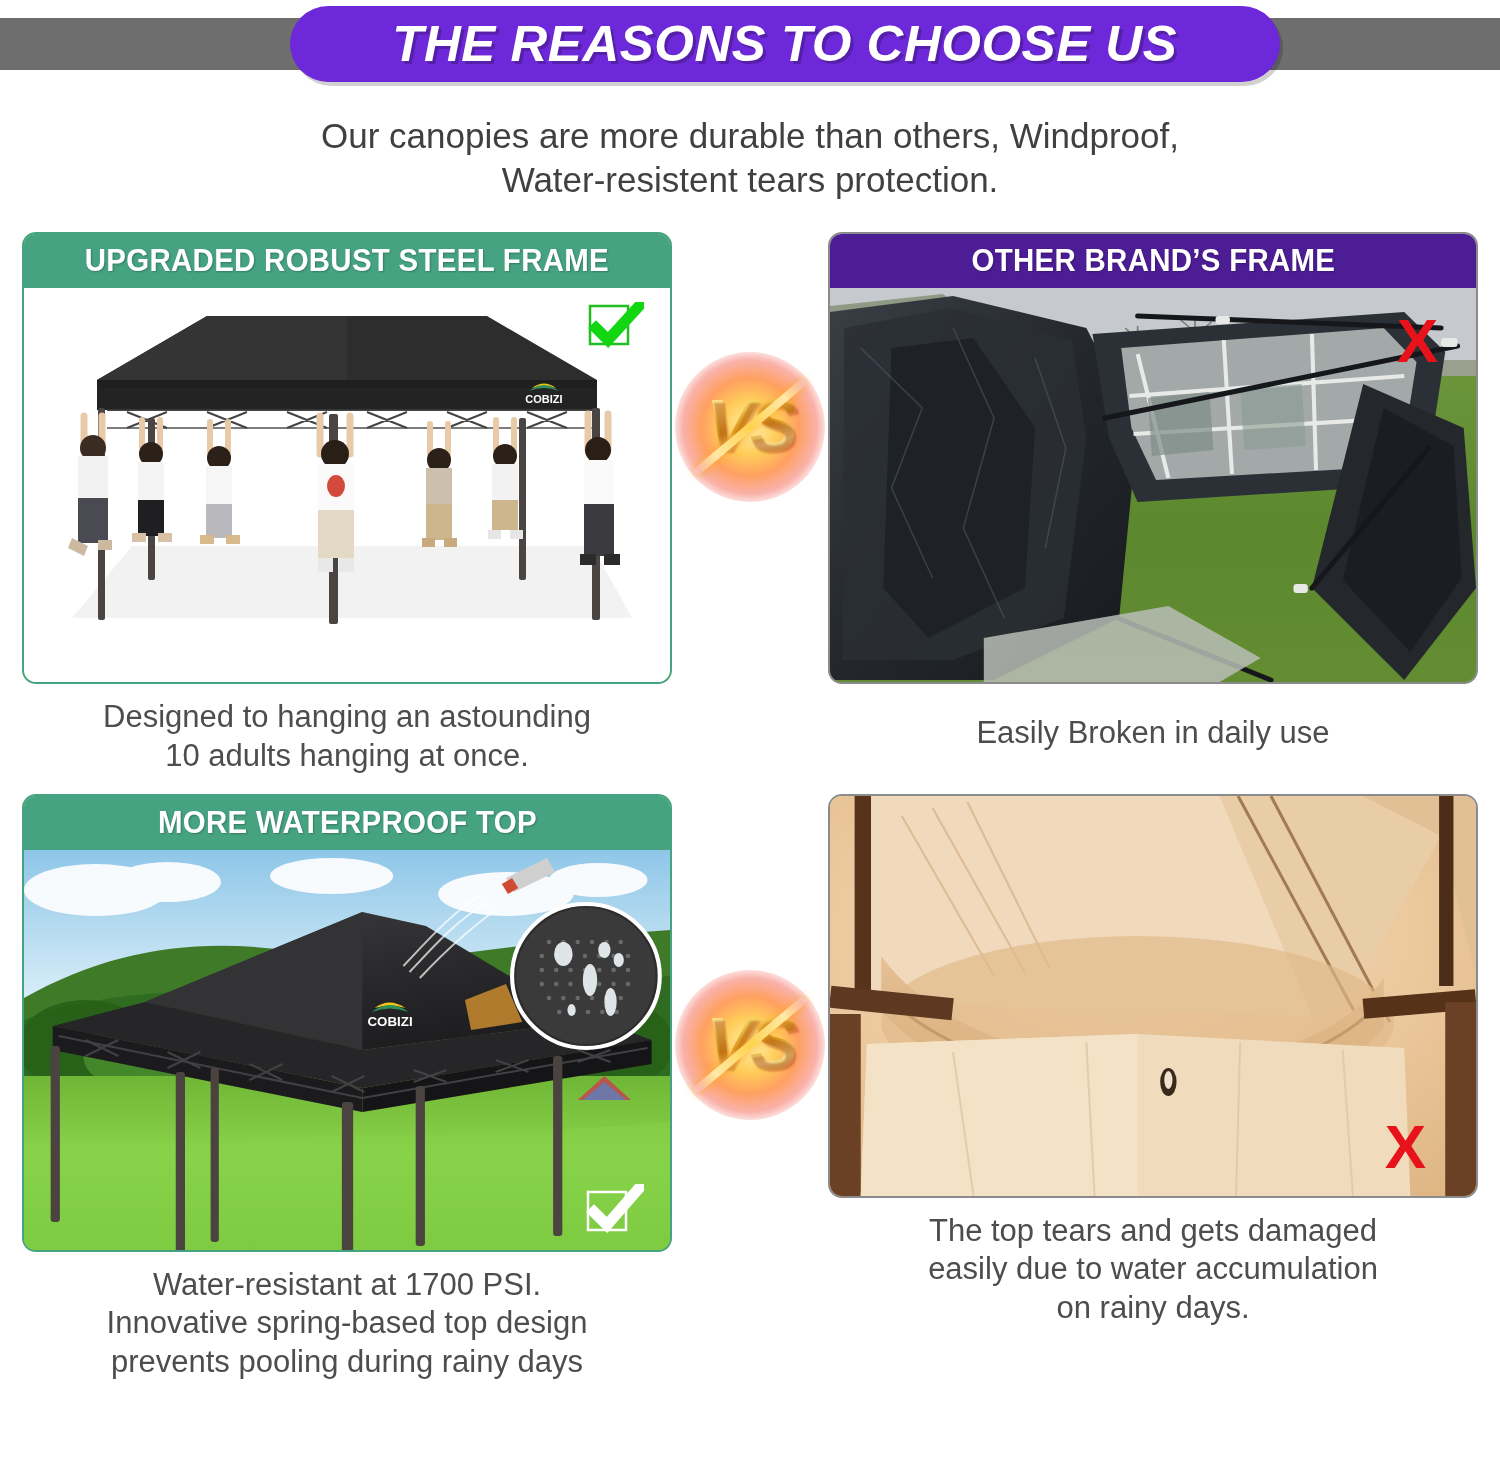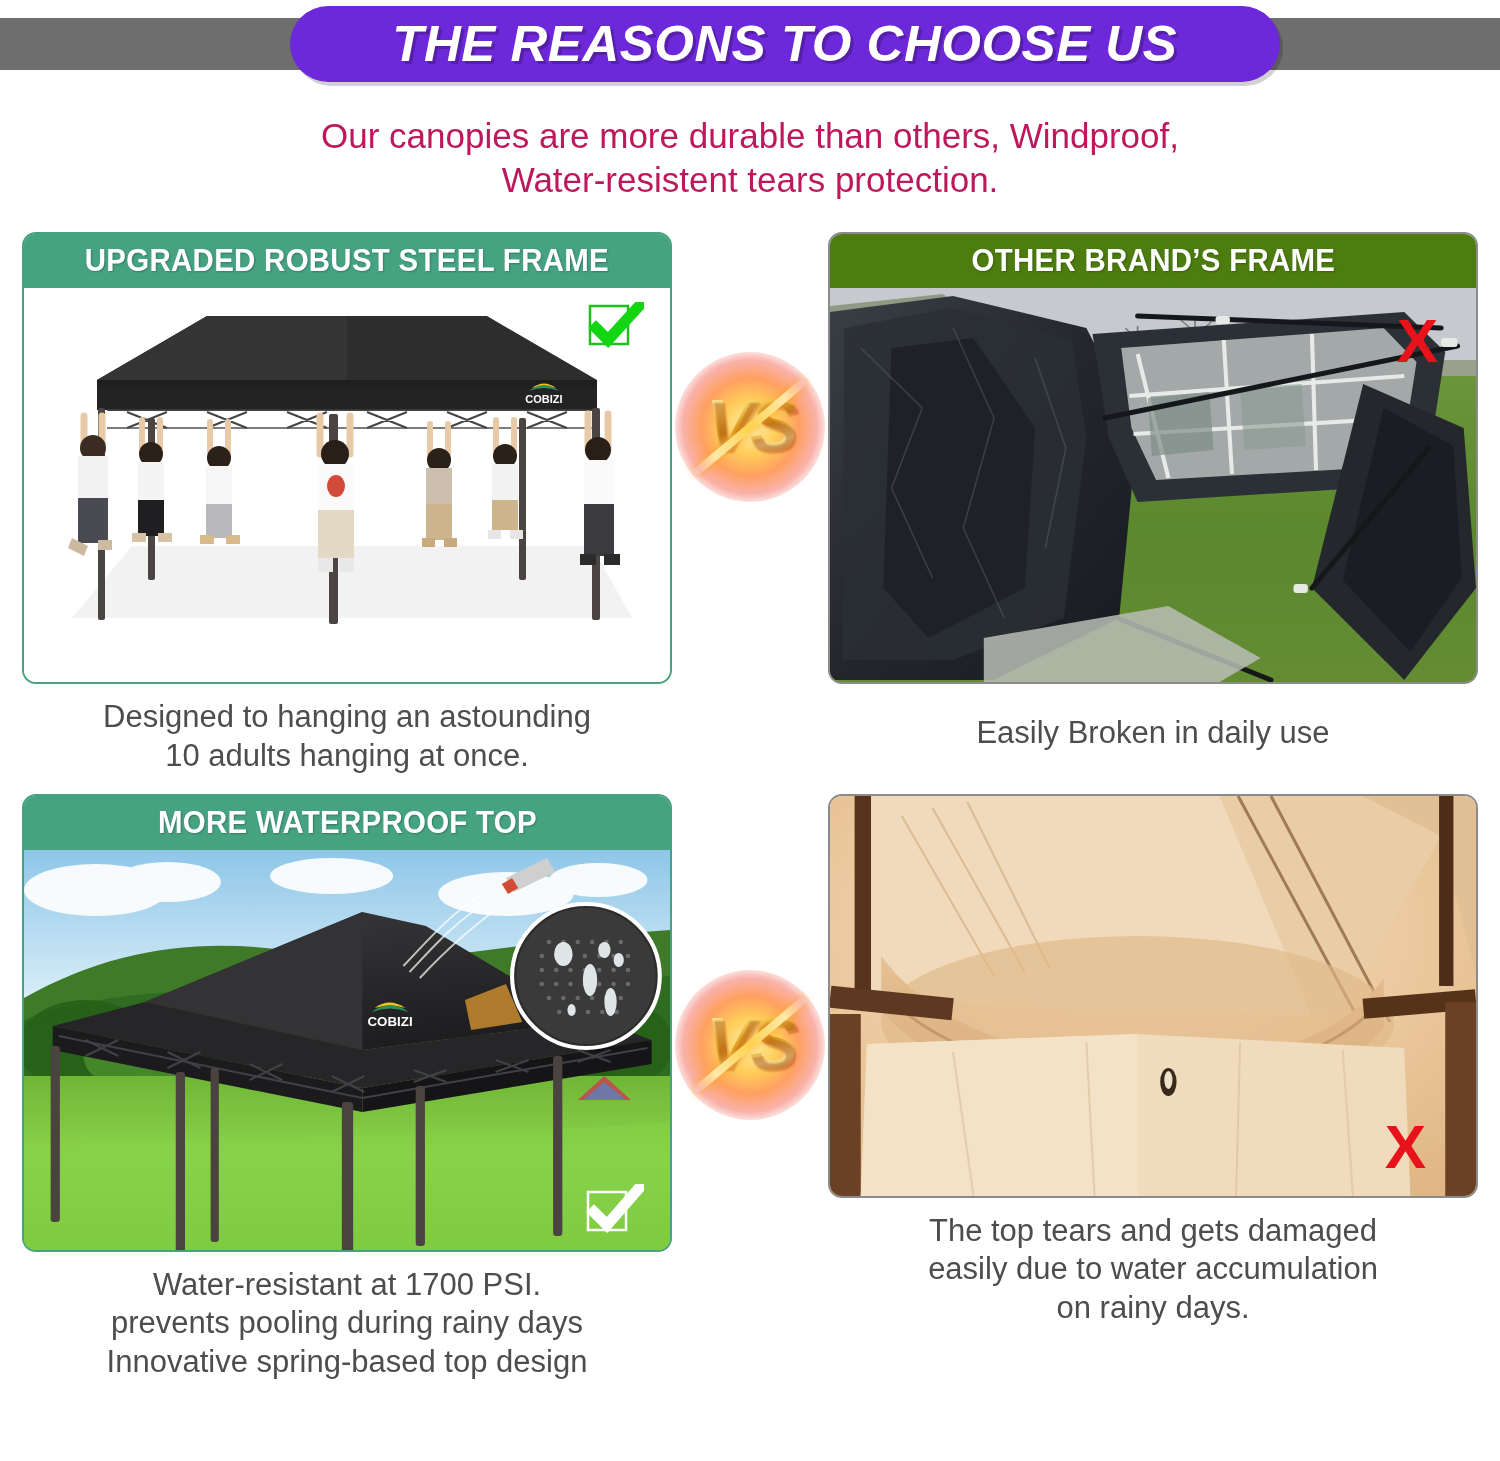--- a/index.html
+++ b/index.html
@@ -48,21 +48,21 @@
     letter-spacing: 0.5px;
     transform: scaleX(1.02);
     text-shadow: 3px 3px 0 rgba(0,0,0,0.22);
     white-space: nowrap;
   }
 
   
   .subtitle {
     margin-top: 26px;
     text-align: center;
-    color: #be185d;
+    color: #404040;
     font-size: 35px;
     line-height: 1.26;
     padding: 0 150px;
   }
 
   
   .grid {
     position: relative;
     margin-top: 30px;
     padding: 0 22px;
@@ -89,21 +89,21 @@
 
   .panel-head {
     height: 54px;
     display: flex;
     align-items: center;
     justify-content: center;
     position: relative;
     z-index: 3;
   }
   .panel-head.good { background: #46a382; }
-  .panel-head.bad  { background: #4d7c0f; }
+  .panel-head.bad  { background: #4c1d95; }
   .panel-head-text {
     color: #ffffff;
     font-size: 31px;
     font-weight: 700;
     letter-spacing: 0.3px;
     transform: scaleX(0.95);
     white-space: nowrap;
     text-shadow: 1px 1px 2px rgba(0,0,0,0.25);
   }
 
@@ -578,22 +578,22 @@
         <div class="check-badge" style="right:26px; bottom:16px; width:58px; height:50px;">
           <svg viewBox="0 0 58 50" width="58" height="50">
             <rect x="2" y="8" width="38" height="38" fill="none" stroke="#ffffff" stroke-width="2.5"></rect>
             <path d="M8 28 L21 41 L54 3" fill="none" stroke="#ffffff" stroke-width="11" stroke-linecap="square"></path>
           </svg>
         </div>
       </div>
     </div>
     <div class="caption">
       <div>Water-resistant at 1700 PSI.</div>
+      <div>Innovative spring-based top design</div>
       <div>prevents pooling during rainy days</div>
-      <div>Innovative spring-based top design</div>
     </div>
   </div>
 
   <div class="cell">
     <div class="panel bad">
       <div class="panel-body tall">
         <div class="photo-sag"></div>
         <svg viewBox="0 0 630 400" width="100%" height="100%" style="position:absolute;inset:0" preserveAspectRatio="none">
           <defs>
             <radialGradient id="sagg" cx="0.45" cy="0.35" r="0.8">

